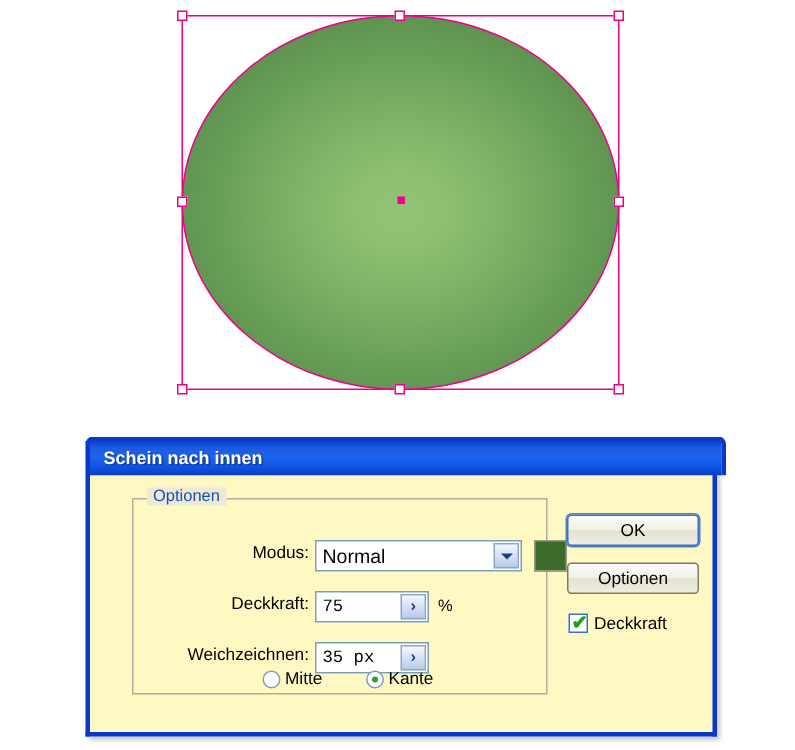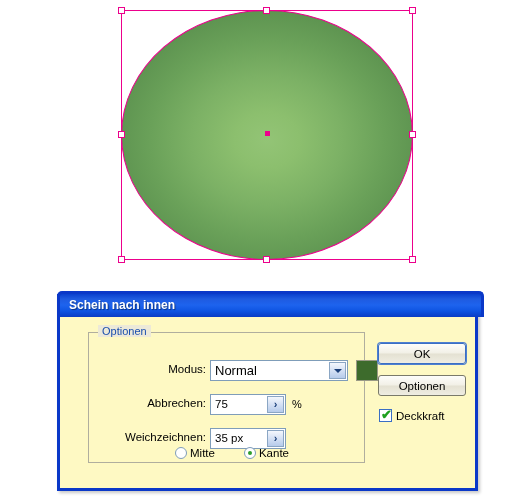--- a/index.html
+++ b/index.html
@@ -233,21 +233,21 @@
     background: #ffffff;
     border: 1px solid #7F9DB9;
     box-sizing: border-box;
   }
   .spin-value {
     position: absolute;
     left: 4px;
     top: 3px;
     font-size: 11.5px;
     color: #000000;
-    font-family: Liberation Sans, sans-serif;
+    font-family: Liberation Mono, monospace;
   }
   .spin-btn {
     position: absolute;
     right: 1px;
     top: 1px;
     width: 17px;
     height: 17px;
     background: linear-gradient(to bottom, #F4F7FD 0%, #D8E3F5 45%, #B6CBEB 100%);
     border: 1px solid #8BA6C4;
     box-sizing: border-box;
@@ -408,21 +408,21 @@
         <span id="modus-value">Normal</span>
         <span id="modus-arrow-btn">
           <span class="chev-down"></span>
         </span>
       </div>
       <div id="color-swatch"></div>
     </div>
 
     <div id="deckkraft-row" class="field-row" style="left:28px;top:77px;">
       <div class="label-wrap">
-        <span class="field-label">Abbrechen:</span>
+        <span class="field-label">Deckkraft:</span>
       </div>
       <div class="spin-field">
         <span class="spin-value">75</span>
         <span class="spin-btn">›</span>
       </div>
       <span id="percent-sign">%</span>
     </div>
 
     <div id="weich-row" class="field-row" style="left:28px;top:111px;">
       <div class="label-wrap">

